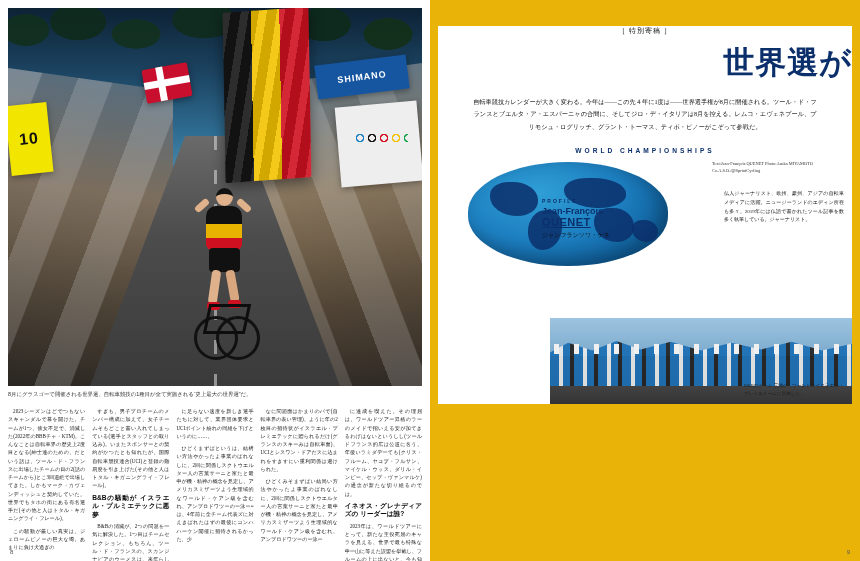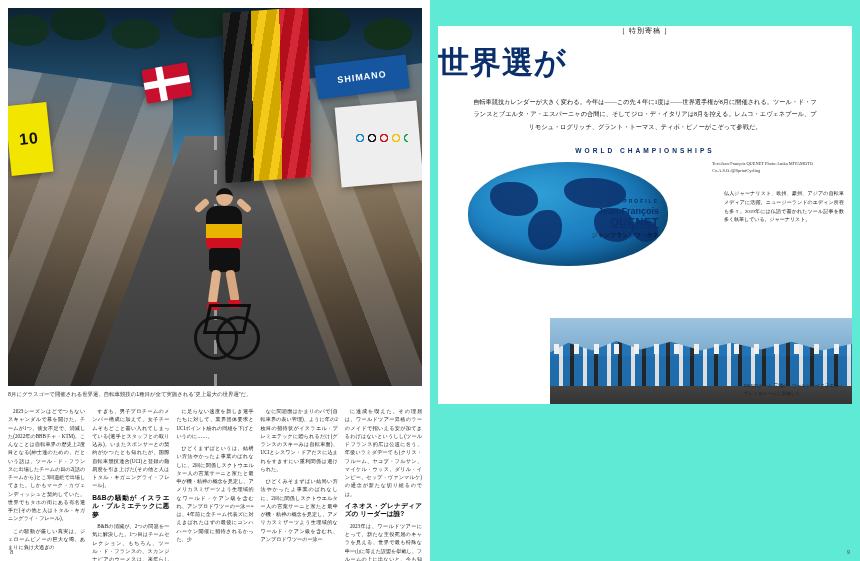--- a/index.html
+++ b/index.html
@@ -159,37 +159,37 @@
     margin:4px 0 3px 0;font-size:6.6px;font-family:"Liberation Sans",sans-serif;
     color:#0b0b0b;line-height:1.3;text-indent:0;
   }
   .folio{
     position:absolute;bottom:6px;font-size:6px;color:#555;
   }
   .folio.l{left:10px;}
   .folio.r{right:10px;}
   
   .page-right{
-    position:relative;width:430px;height:561px;background:#5eead4;
+    position:relative;width:430px;height:561px;background:#eab308;
     box-sizing:border-box;padding:8px 8px 0 8px;
   }
   .hero{
     position:relative;width:414px;height:378px;
     background:linear-gradient(180deg,#ffffff 0%, #ffffff 44%, #ffffff 100%);
   }
   .kicker{
     text-align:center;font-size:7px;color:#111;margin-top:18px;letter-spacing:1px;
     font-family:"Liberation Serif",serif;
   }
   .subhead{
     text-align:center;font-size:11.5px;font-weight:bold;color:#0b2f6b;margin-top:9px;
     letter-spacing:.5px;
   }
   .headline{
-    text-align:left;font-weight:bold;color:#0b2f6b;
+    text-align:right;font-weight:bold;color:#0b2f6b;
     font-size:31px;line-height:1.22;margin-top:8px;letter-spacing:1px;
   }
   .lede{
     margin:14px 34px 0 34px;text-align:center;font-size:6.2px;line-height:2.0;color:#111;
     font-family:"Liberation Serif",serif;
   }
   .wc-title{
     text-align:center;font-size:6.6px;letter-spacing:3px;color:#0b2f6b;font-weight:bold;
     margin-top:14px;
   }
@@ -208,21 +208,21 @@
   .globe .l1{left:22px;top:20px;width:48px;height:34px;}
   .globe .l2{left:60px;top:48px;width:34px;height:40px;border-radius:55% 40% 60% 45%;}
   .globe .l3{left:96px;top:16px;width:62px;height:30px;}
   .globe .l4{left:126px;top:46px;width:40px;height:34px;}
   .globe .l5{left:164px;top:58px;width:26px;height:22px;}
   .photo-credit{
     position:absolute;right:12px;top:0px;width:128px;font-size:4.4px;color:#333;line-height:1.6;
     text-align:left;font-family:"Liberation Serif",serif;
   }
   .profile-card{
-    position:absolute;left:95px;top:38px;width:126px;text-align:right;
+    position:absolute;left:104px;top:38px;width:126px;text-align:left;
   }
   .profile-card .plabel{font-size:5px;letter-spacing:2px;color:#0b2f6b;font-weight:bold;}
   .profile-card .pname1{font-size:9px;font-weight:bold;color:#0b2f6b;margin-top:2px;}
   .profile-card .pname2{font-size:11px;font-weight:bold;color:#0b2f6b;letter-spacing:.5px;text-decoration:underline;}
   .profile-card .pname-ja{font-size:6px;color:#111;margin-top:3px;}
   .profile-bio{
     position:absolute;right:8px;top:30px;width:120px;font-size:5px;line-height:1.75;
     color:#111;text-align:justify;font-family:"Liberation Serif",serif;
   }
   

